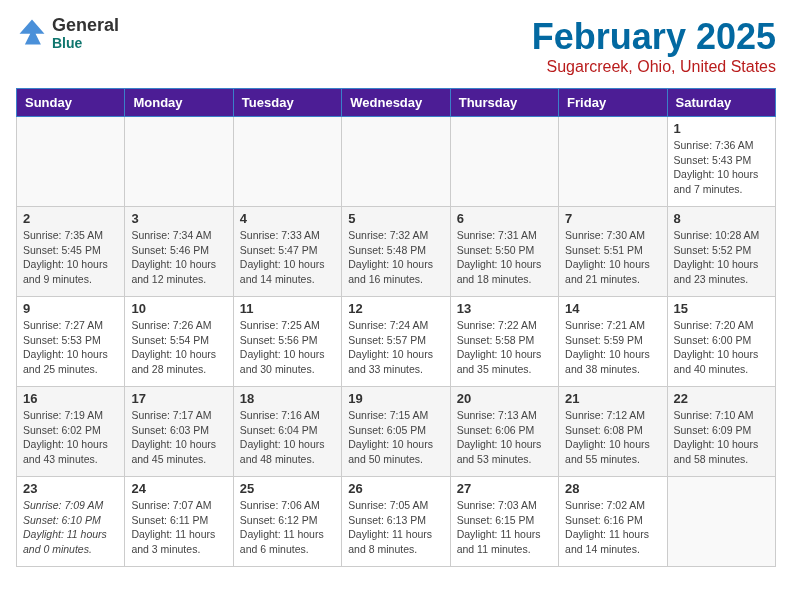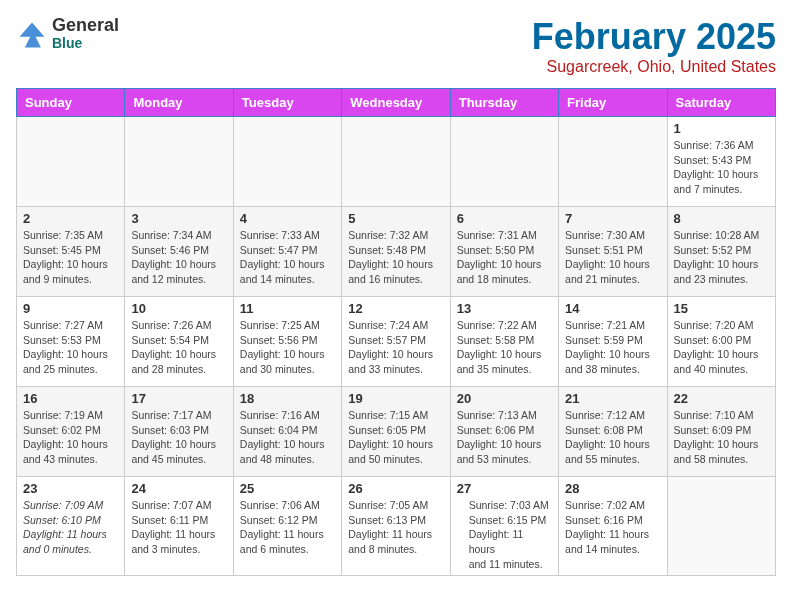--- a/index.html
+++ b/index.html
@@ -11,21 +11,21 @@
       padding: 16px;
     }
     .header {
       display: flex;
       justify-content: space-between;
       align-items: flex-start;
       margin-bottom: 12px;
     }
     .logo {
       display: flex;
-      align-items: flex-end;
+      align-items: flex-start;
       gap: 4px;
     }
     .logo-text {
       display: flex;
       flex-direction: column;
       line-height: 1.1;
     }
     .logo-general {
       font-size: 18px;
       font-weight: bold;
@@ -51,21 +51,21 @@
     .location {
       font-size: 16px;
       color: #b91c1c;
     }
     .calendar {
       width: 100%;
       border-collapse: collapse;
       border: 1px solid #ccc;
     }
     .calendar th {
-      background: #d946ef;
+      background: #4c1d95;
       color: #fff;
       font-size: 13px;
       font-weight: bold;
       padding: 6px 8px;
       text-align: left;
       border: 1px solid #3a80c9;
     }
     .calendar td {
       vertical-align: top;
       border: 1px solid #ccc;
@@ -325,21 +325,21 @@
         </td>
         <td>
           <span class="day-num">26</span>
           <div class="day-info" style="white-space: pre-line;">Sunrise: 7:05 AM
 Sunset: 6:13 PM
 Daylight: 11 hours
 and 8 minutes.</div>
         </td>
         <td>
           <span class="day-num">27</span>
-          <div class="day-info" style="white-space: pre-line; margin-left: 12px;">Sunrise: 7:03 AM
+          <div class="day-info" style="white-space: pre-line;">Sunrise: 7:03 AM
 Sunset: 6:15 PM
 Daylight: 11 hours
 and 11 minutes.</div>
         </td>
         <td>
           <span class="day-num">28</span>
           <div class="day-info" style="white-space: pre-line;">Sunrise: 7:02 AM
 Sunset: 6:16 PM
 Daylight: 11 hours
 and 14 minutes.</div>

